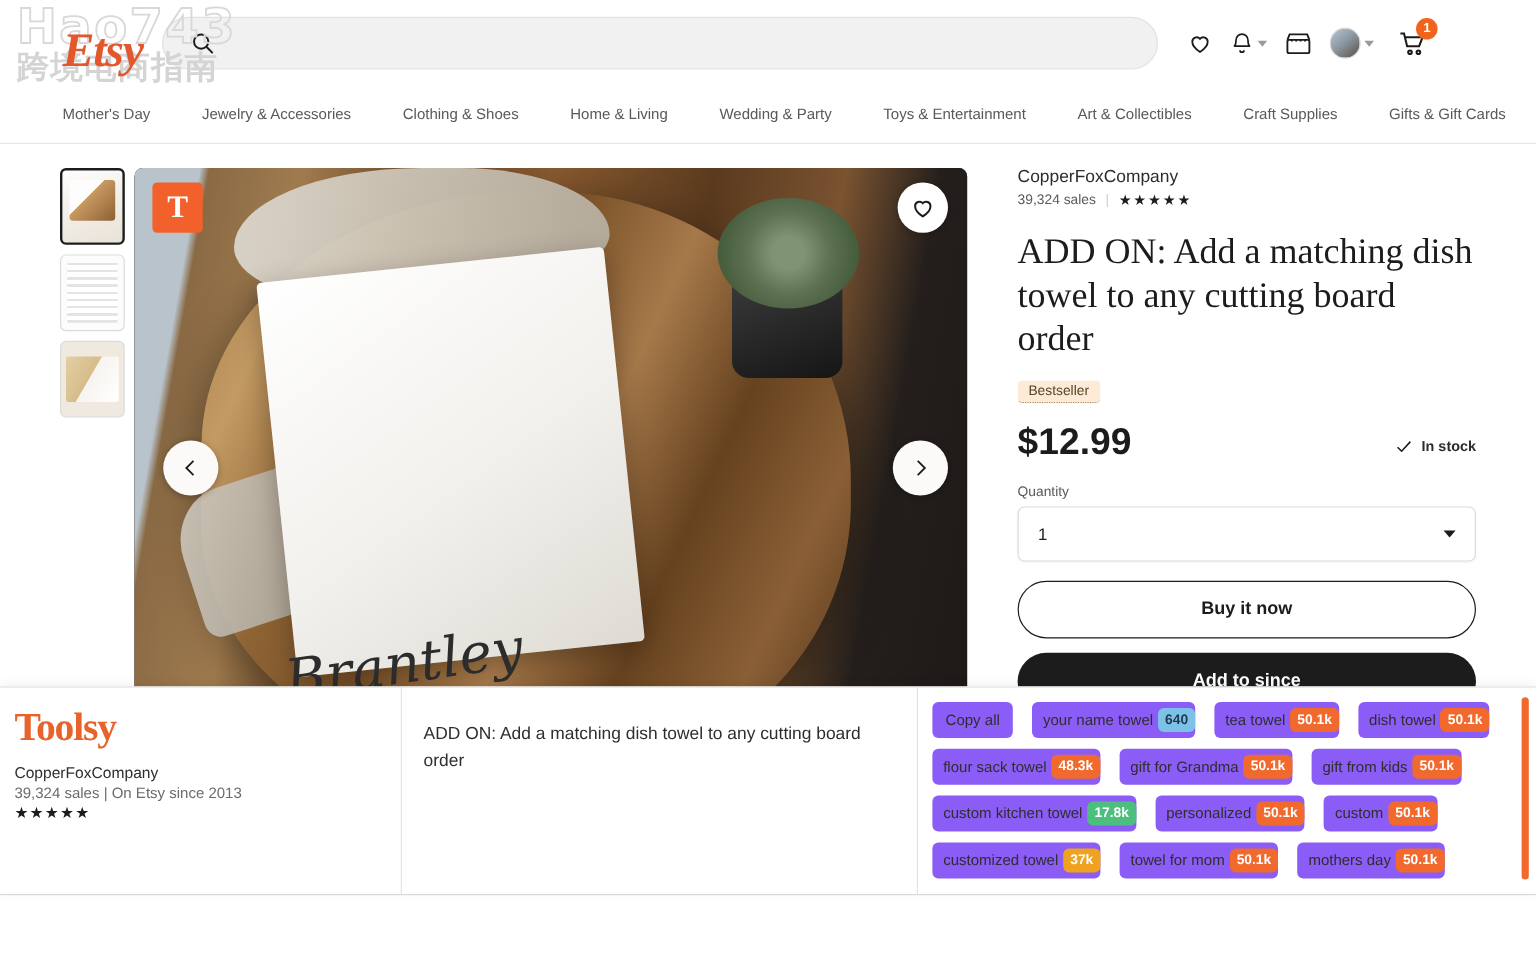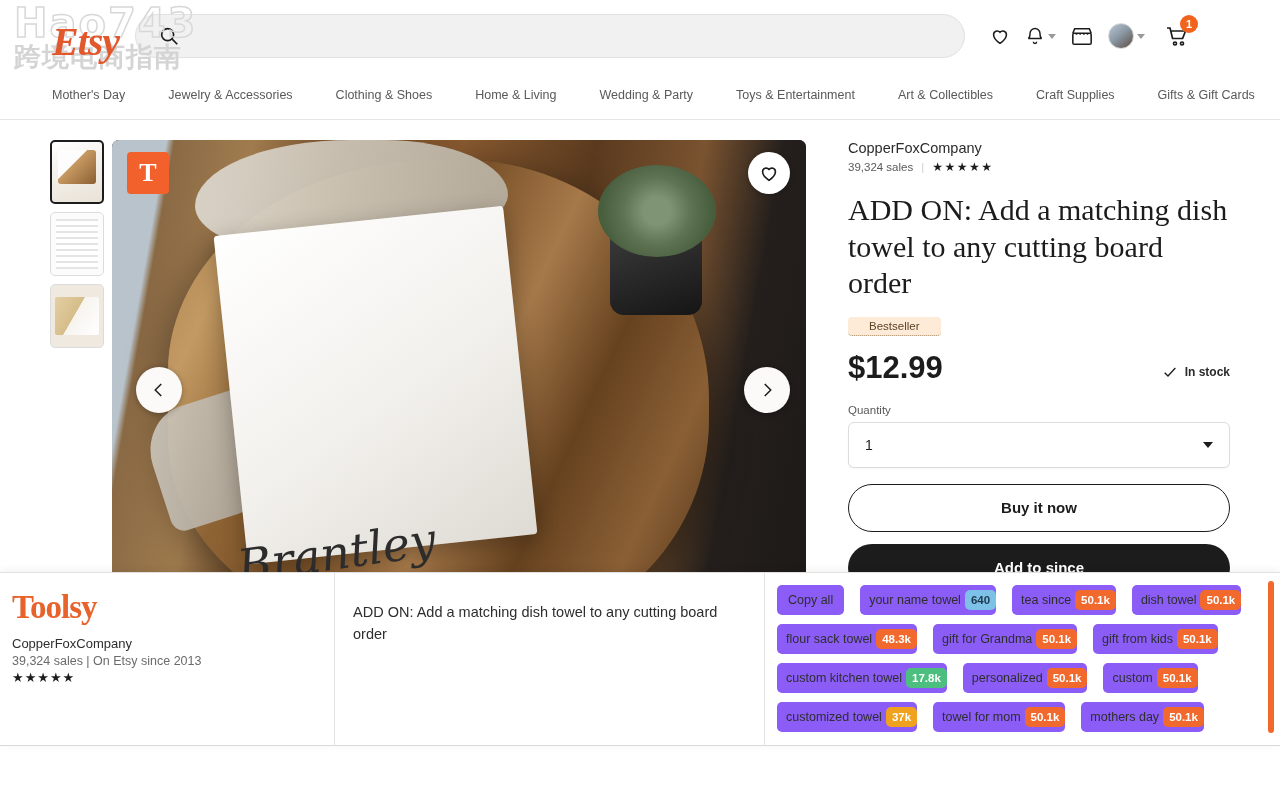--- a/index.html
+++ b/index.html
@@ -225,21 +225,21 @@
   .shop-meta { display: flex; align-items: center; gap: 8px; font-size: 11.5px; color: #595959; }
   .sep { color: #cfcfcf; }
   .stars { color: #1c1c1c; font-size: 12px; letter-spacing: 1.5px; }
   .prod-title {
     font-family: "Liberation Serif", serif;
     font-size: 30px; line-height: 1.22; color: #1c1c1c;
     margin: 18px 0 14px; font-weight: 400;
   }
   .bestseller {
     display: inline-block; background: #fdebd8; color: #5b4326;
-    font-size: 11.5px; padding: 3px 21px; border-radius: 4px;
+    font-size: 11.5px; padding: 3px 9px; border-radius: 4px;
     border-bottom: 1px dotted #a98b63;
   }
   .price-row {
     display: flex; align-items: flex-end; justify-content: space-between;
     margin-top: 14px;
   }
   .price { font-size: 31px; font-weight: 700; color: #1c1c1c; }
   .stock { display: flex; align-items: center; gap: 7px; font-size: 12px; font-weight: 600; color: #2b2b2b; margin-bottom: 6px; }
   .qty-label { font-size: 11.5px; color: #595959; margin: 18px 0 6px; }
   .qty-select {
@@ -471,21 +471,21 @@
     <div class="tp-title">ADD ON: Add a matching dish towel to any cutting board order</div>
 
     <div class="tp-tags">
       <span class="tag plain">Copy all</span>
 
       <span class="tag">
         <span>your name towel</span>
         <span class="tag-count" style="background: rgb(126, 193, 232); color: rgb(28, 58, 77);">640</span>
       </span>
       <span class="tag">
-        <span>tea since</span>
+        <span>tea towel</span>
         <span class="tag-count" style="background: rgb(242, 105, 46);">50.1k</span>
       </span>
       <span class="tag">
         <span>dish towel</span>
         <span class="tag-count" style="background: rgb(242, 105, 46);">50.1k</span>
       </span>
       <span class="tag">
         <span>flour sack towel</span>
         <span class="tag-count" style="background: rgb(242, 105, 46);">48.3k</span>
       </span>

